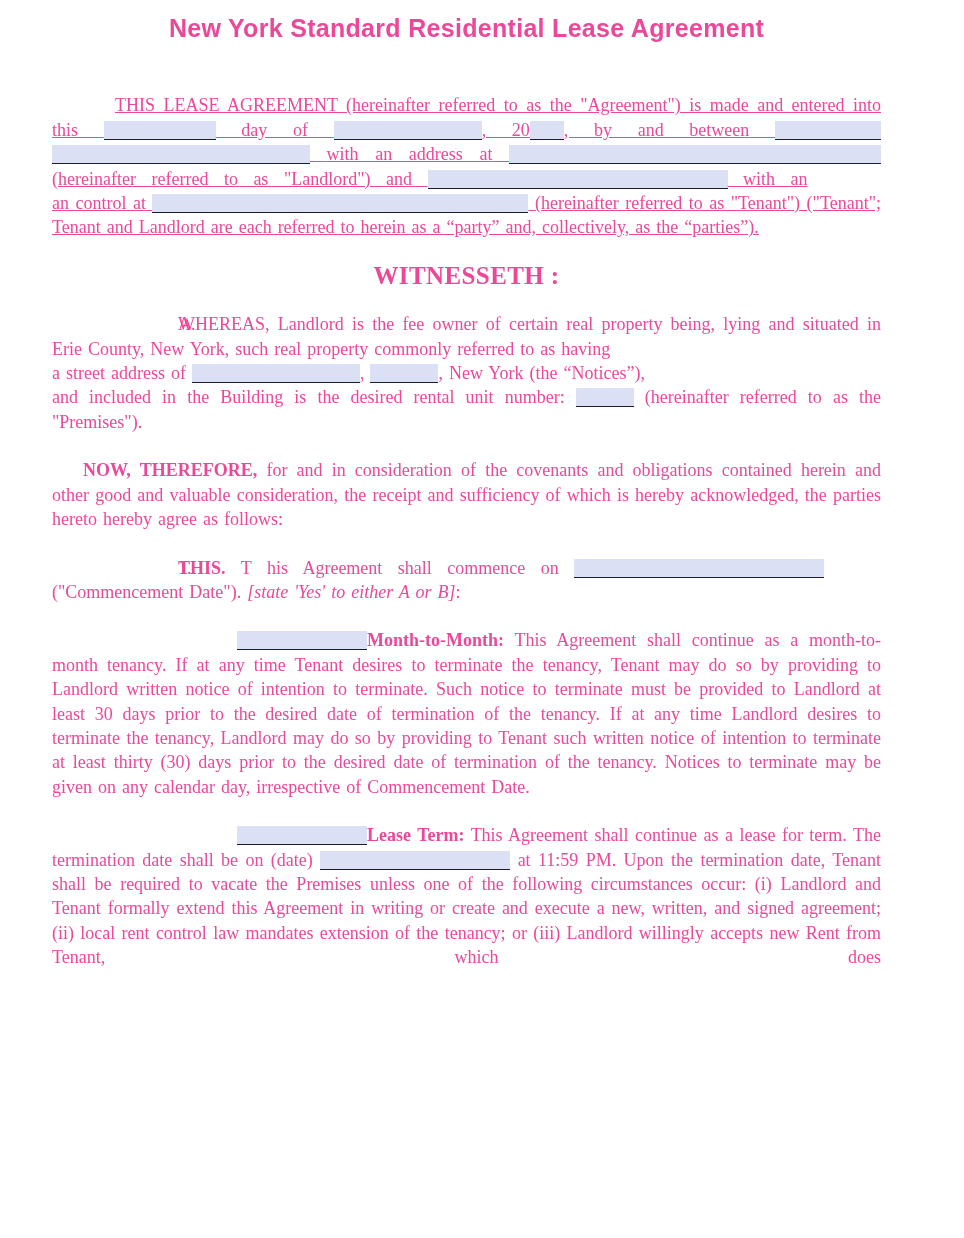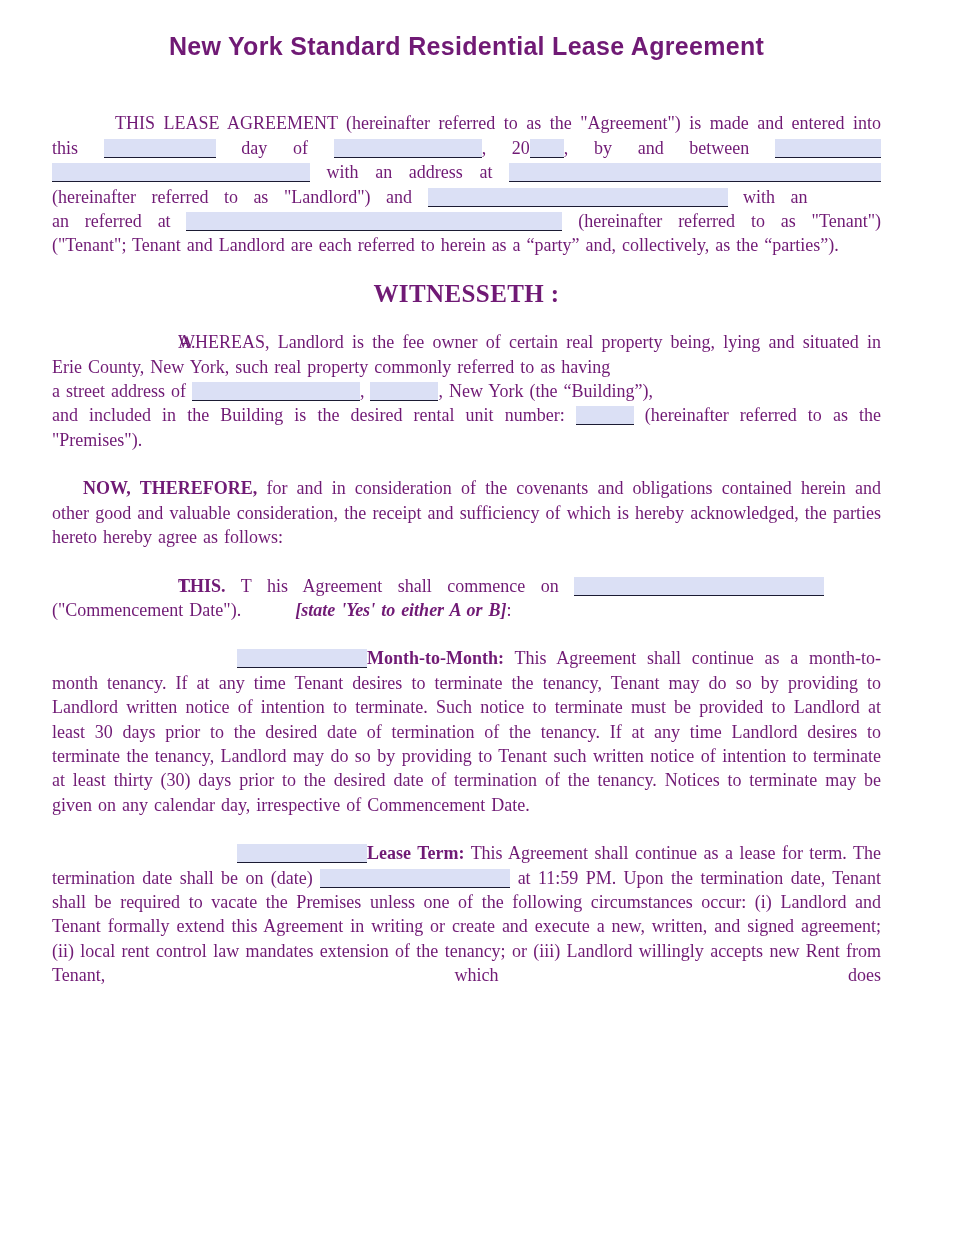--- a/index.html
+++ b/index.html
@@ -1,42 +1,42 @@
 <!DOCTYPE html>
 <html><head>
 <meta charset="utf-8">
 <style>
   html,body { margin:0; padding:0; background:#ffffff; }
   .page {
     position:relative;
     width:964px; height:1213px;
     box-sizing:border-box;
-    padding:34px 83px 0 52px;
+    padding:16px 83px 0 52px;
     font-family:"Liberation Serif","DejaVu Serif",serif;
-    font-size:18px; line-height:24.4px; color:#701a75;
+    font-size:18px; line-height:24.4px; color:#ec4899;
     overflow:hidden;
   }
   h1.doc-title {
     font-family:"Liberation Sans","DejaVu Sans",sans-serif;
     font-weight:bold; font-size:25px; letter-spacing:.3px;
     text-align:center; margin:0;
   }
   h2.witnesseth {
     font-size:25px; font-weight:bold; text-align:center;
     margin:24px 0 0 0; letter-spacing:.4px;
   }
   p.para { margin:24px 0 0 0; text-align:justify; word-spacing:1.5px; }
-  p.first-para { margin-top:53px; }
+  p.first-para { margin-top:53px;text-decoration:underline; }
   .indent63  { text-indent:63px; }
   .indent126 { text-indent:126px; }
   .indent31  { text-indent:31px; }
   .label63 { display:inline-block; width:63px; }
   .label59 { display:inline-block; width:59px; }
   .b  { font-weight:bold; }
-  .bi { font-weight:bold; font-style:italic;margin-left:48px; }
+  .bi { font-weight:normal; font-style:italic; }
   .stretch { word-spacing:11px; }
   .blank {
     display:inline-block;
     background:#dbe0f5;
     border-bottom:1.6px solid #1b1b33;
     height:18px; vertical-align:-4px;
   }
   .flush-last { text-align-last:justify; }
 </style>
 </head>
@@ -51,32 +51,32 @@
     <span class="blank" style="width:112px"></span>
     <span>day of</span>
     <span class="blank" style="width:148px"></span><span>, 20</span><span class="blank" style="width:34px"></span><span>, by and between</span>
     <span class="blank" style="width:106px"></span>
     <span class="blank" style="width:258px"></span>
     <span>with an address at</span>
     <span class="blank" style="width:372px"></span>
     <span class="stretch"><span>(hereinafter referred to as "Landlord") and</span>
     <span class="blank" style="width:300px"></span>
     <span>with an</span></span><br>
-    <span>an referred at</span>
+    <span>an control at</span>
     <span class="blank" style="width:376px"></span>
     <span>(hereinafter referred to as "Tenant") ("Tenant"; Tenant and Landlord are each referred to herein as a “party” and, collectively, as the “parties”).</span>
   </p>
 
   <h2 class="witnesseth">WITNESSETH :</h2>
 
   <p class="para indent63">
     <span class="label63">A.</span><span>WHEREAS, Landlord is the fee owner of certain real property being, lying and situated in Erie County, New York, such real property commonly referred to as having</span><br>
     <span>a street address of</span>
     <span class="blank" style="width:168px"></span><span>,</span>
-    <span class="blank" style="width:68px"></span><span>, New York (the “Building”),</span><br>
+    <span class="blank" style="width:68px"></span><span>, New York (the “Notices”),</span><br>
     <span>and included in the Building is the desired rental unit number:</span>
     <span class="blank" style="width:58px"></span>
     <span>(hereinafter referred to as the "Premises").</span>
   </p>
 
 
 
   <p class="para indent31">
     <span class="b">NOW, THEREFORE,</span>
     <span>for and in consideration of the covenants and obligations contained herein and other good and valuable consideration, the receipt and sufficiency of which is hereby acknowledged, the parties hereto hereby agree as follows:</span>

